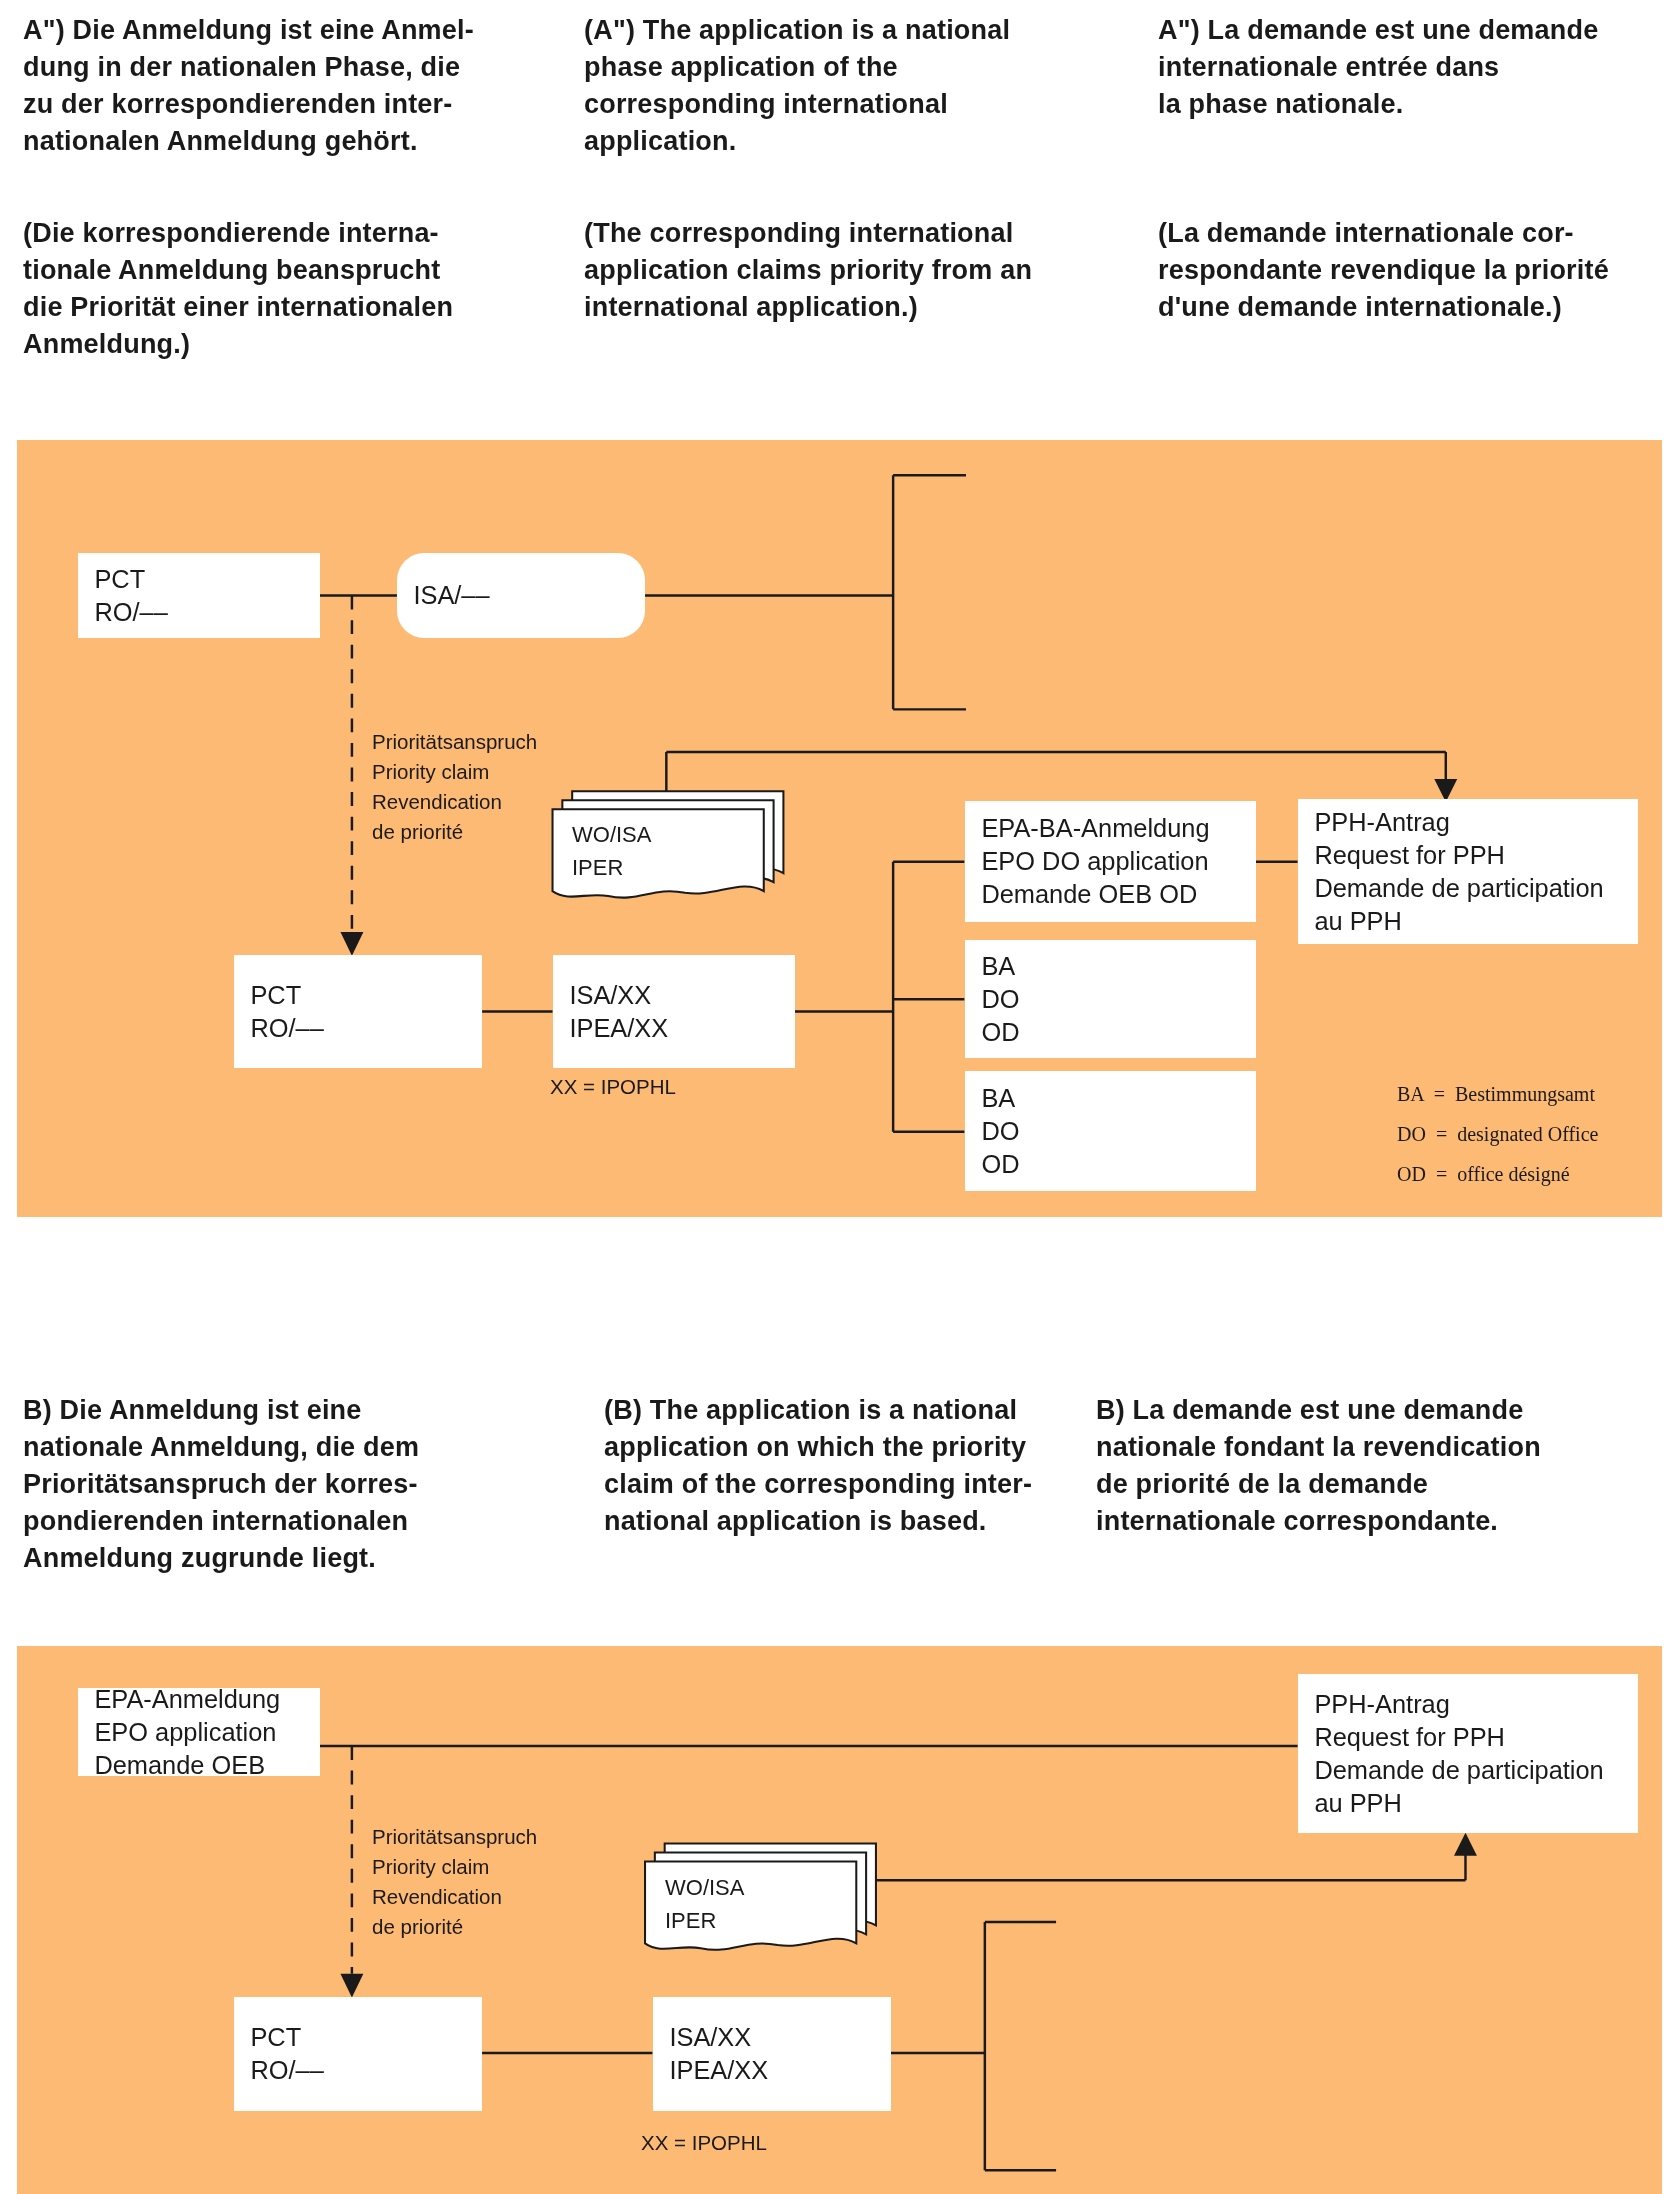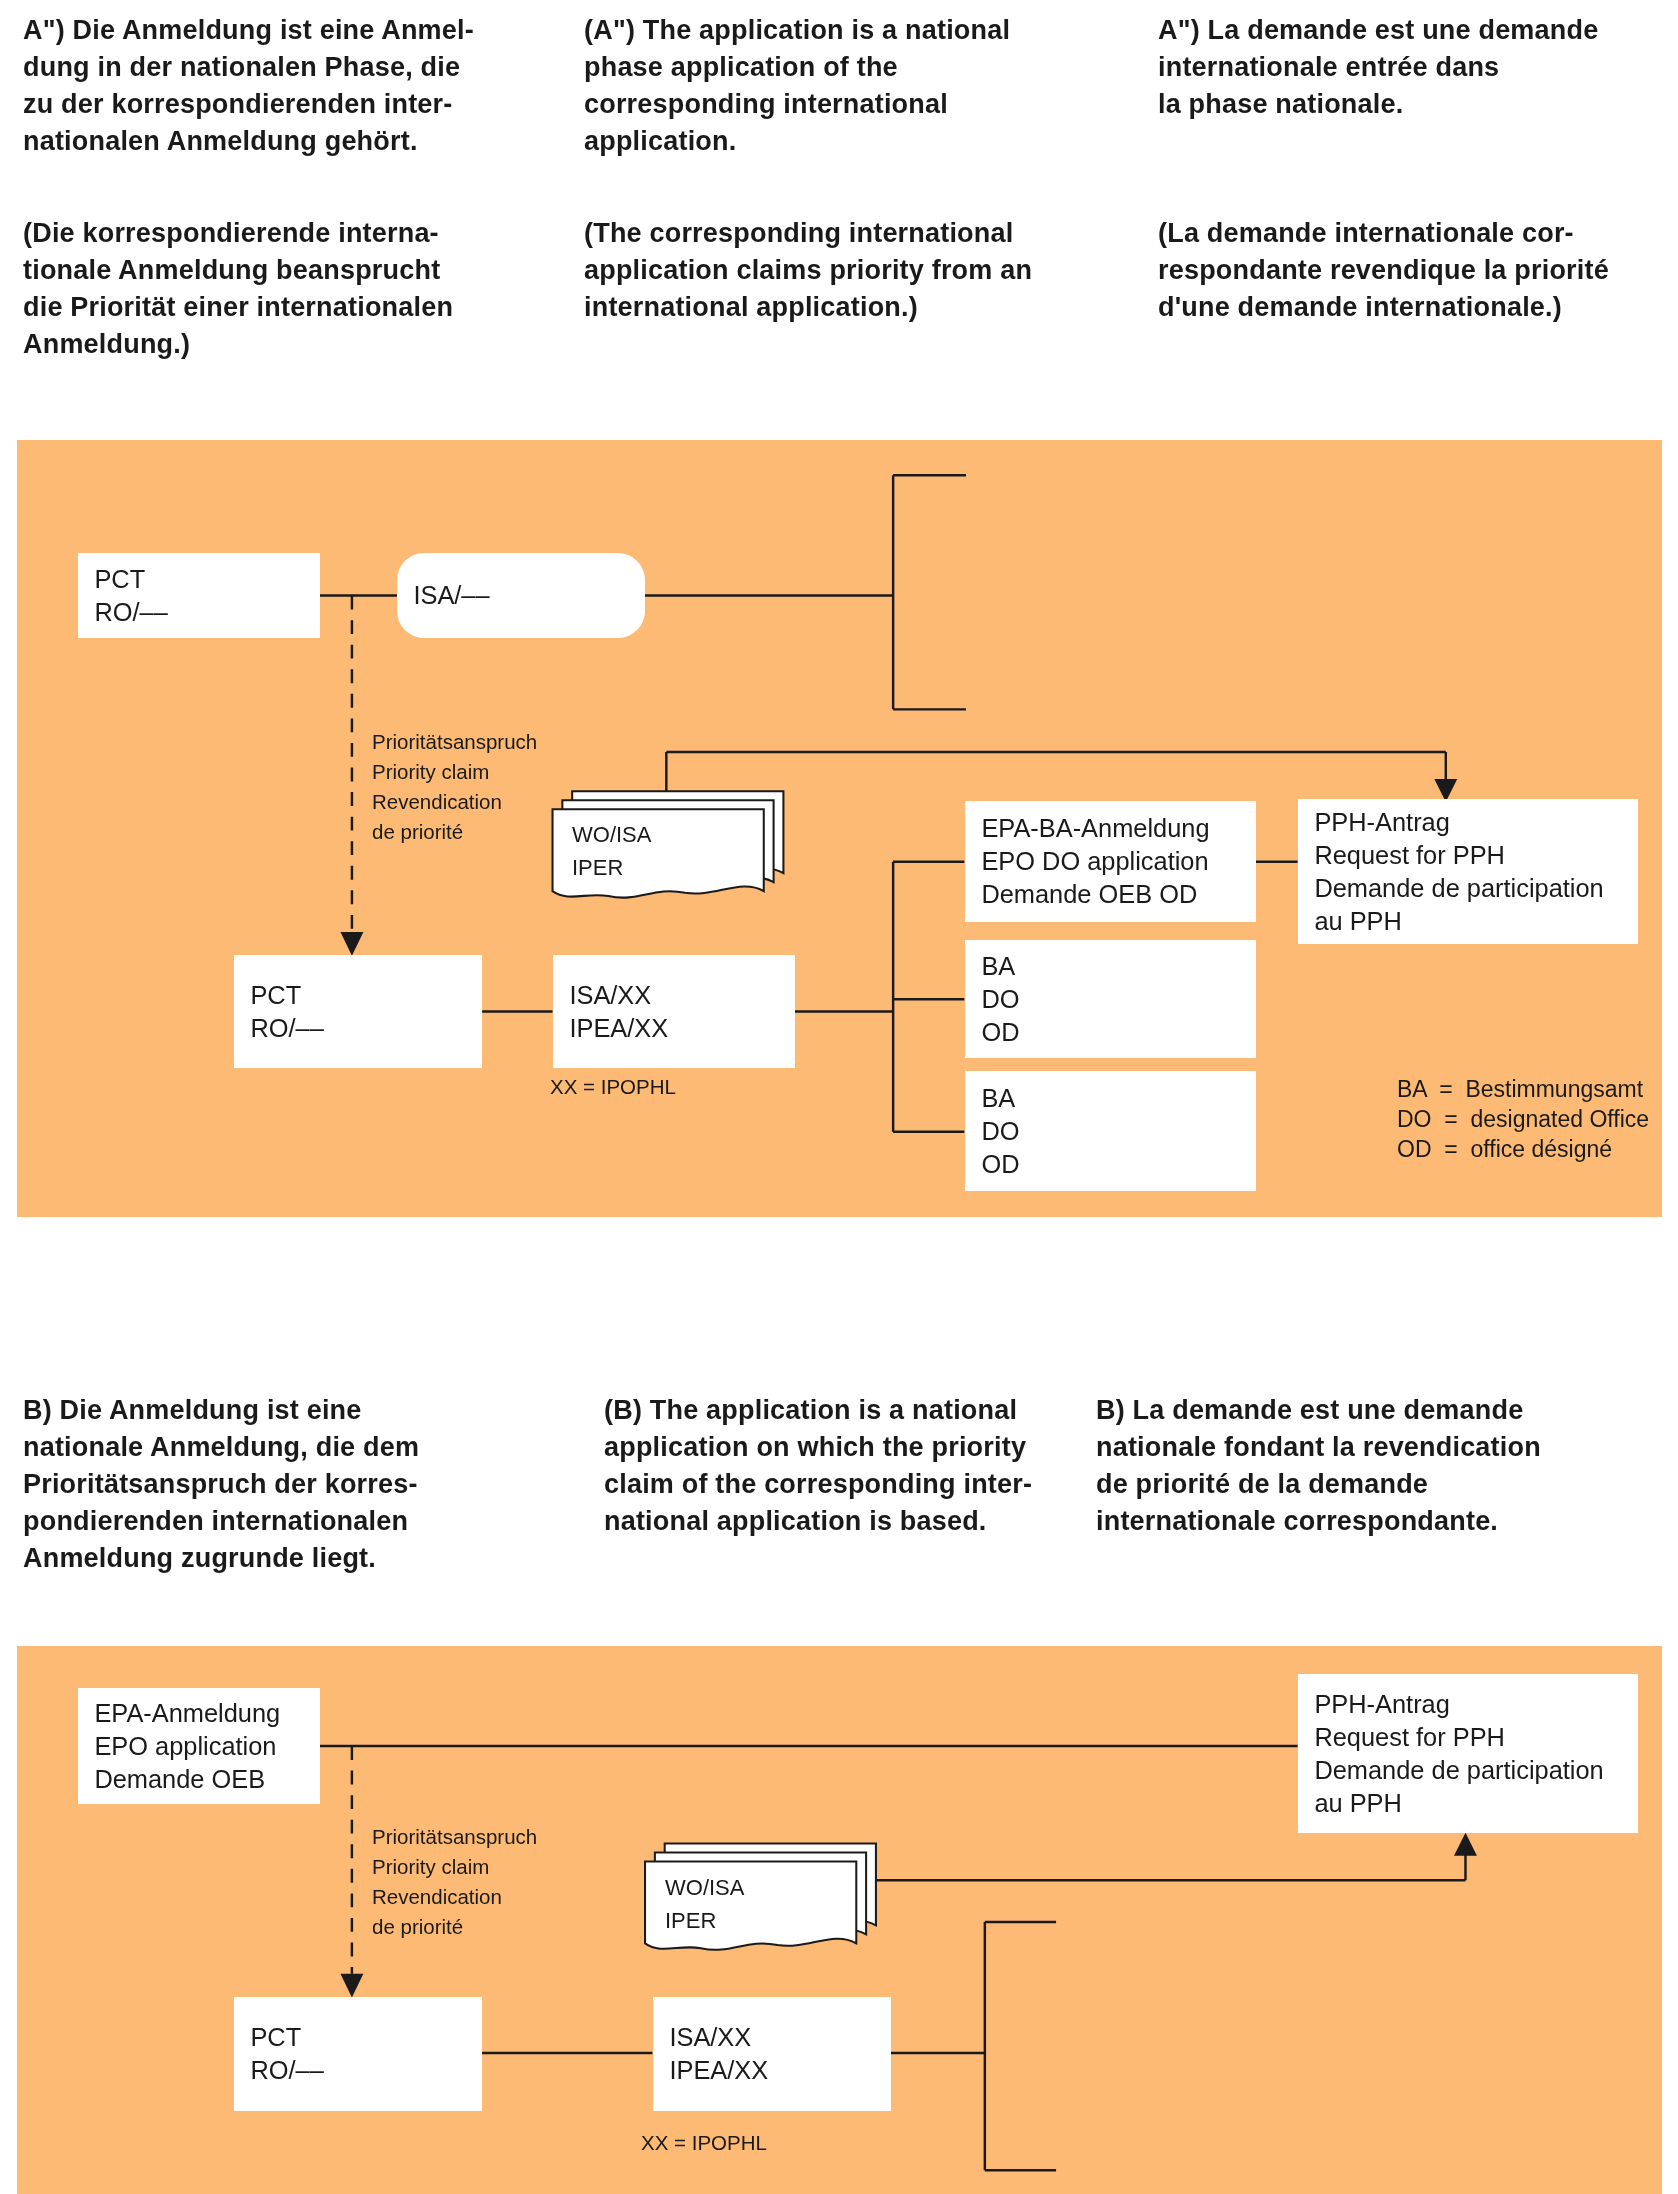--- a/index.html
+++ b/index.html
@@ -19,21 +19,21 @@
     padding-left:16.4px; box-sizing:border-box;
     font-size:25.4px; line-height:33px; white-space:pre; font-weight:400;
   }
   .dtext {
     position:absolute; font-size:22px; line-height:33px; white-space:pre; font-weight:400;
   }
   .dlabel {
     position:absolute; font-size:20.5px; line-height:30px; white-space:pre; font-weight:400;
   }
   .dlegend {
-    position:absolute; font-size:23px; line-height:30px; white-space:pre; font-weight:400;
+    position:absolute; font-size:20px; line-height:40px; white-space:pre; font-weight:400;font-family:Liberation Serif, serif;
   }
 </style>
 </head>
 <body>
 
 <div class="page">
 
   <div class="para" style="left:23px; top:11.5px;">A") Die Anmeldung ist eine Anmel-
 dung in der nationalen Phase, die
 zu der korrespondierenden inter-
@@ -140,21 +140,21 @@
         <polygon points="395,400 423,400 409,429"></polygon>
         <polygon points="1755,256 1783,256 1769,228"></polygon>
       </g>
       <g fill="#ffffff" stroke="#1a1a1a" stroke-width="2.5">
         <path d="M791,241 h258 v100 c-28,-16 -60,8 -96,2 c-40,-8 -56,12 -94,4 c-26,-5 -48,8 -68,-6 z"></path>
         <path d="M779,252 h258 v100 c-28,-16 -60,8 -96,2 c-40,-8 -56,12 -94,4 c-26,-5 -48,8 -68,-6 z"></path>
         <path d="M767,263 h258 v100 c-28,-16 -60,8 -96,2 c-40,-8 -56,12 -94,4 c-26,-5 -48,8 -68,-6 z"></path>
       </g>
     </svg>
 
-    <div class="dbox" style="left:61px; top:42px; width:242px; height:116px;">EPA-Anmeldung
+    <div class="dbox" style="left:61px; top:42px; width:242px; height:88px;">EPA-Anmeldung
 EPO application
 Demande OEB</div>
     <div class="dbox" style="left:1281px; top:28px; width:340px; height:159px;">PPH-Antrag
 Request for PPH
 Demande de participation
 au PPH</div>
     <div class="dlabel" style="left:355px; top:176px;">Prioritätsanspruch
 Priority claim
 Revendication
 de priorité</div>

